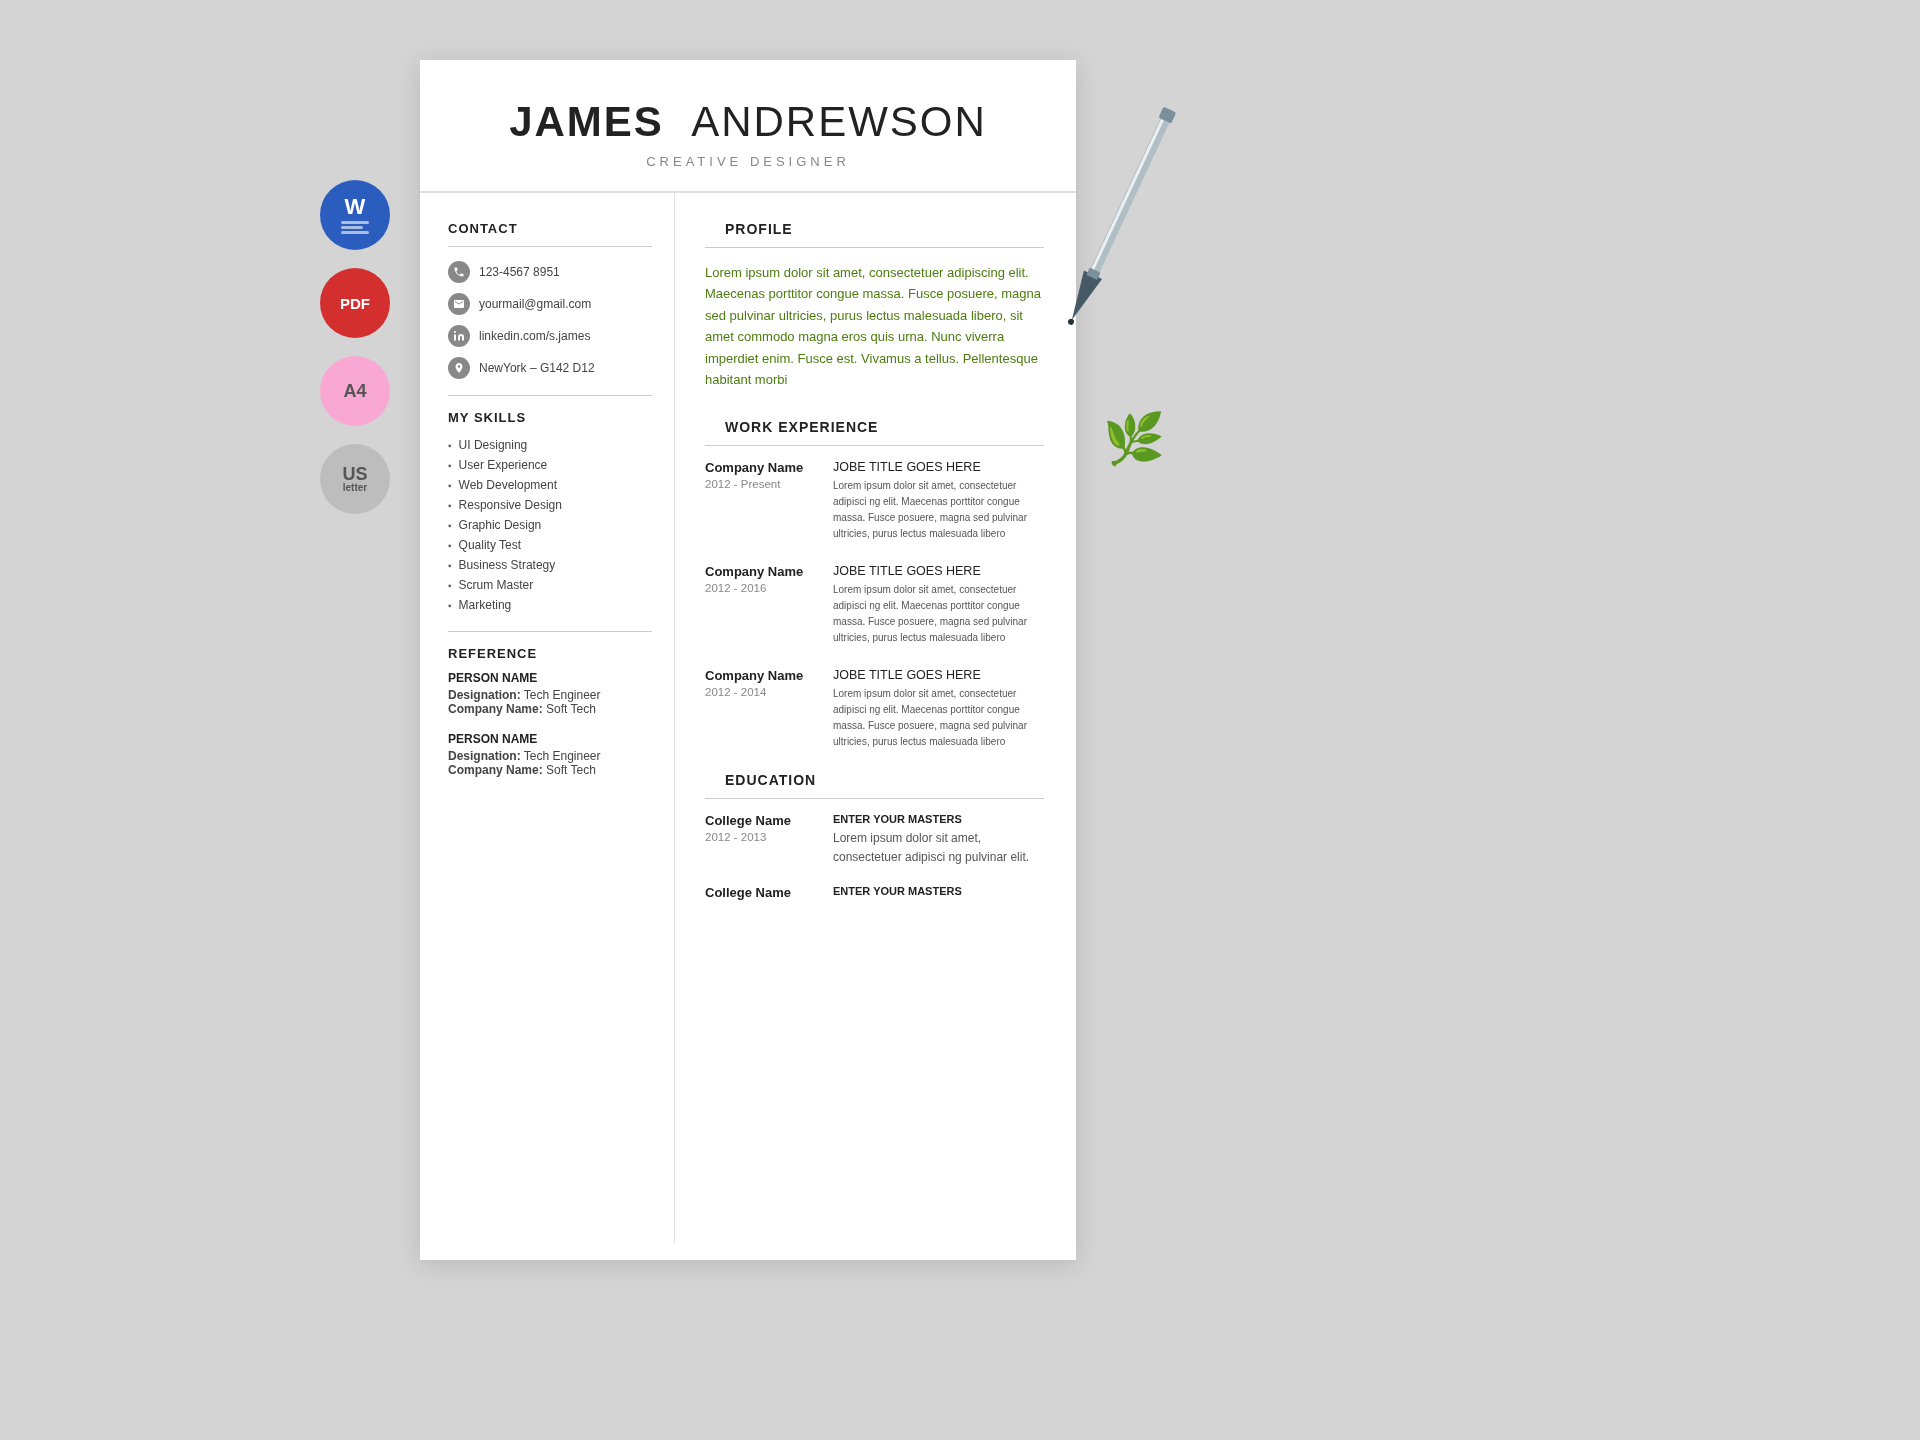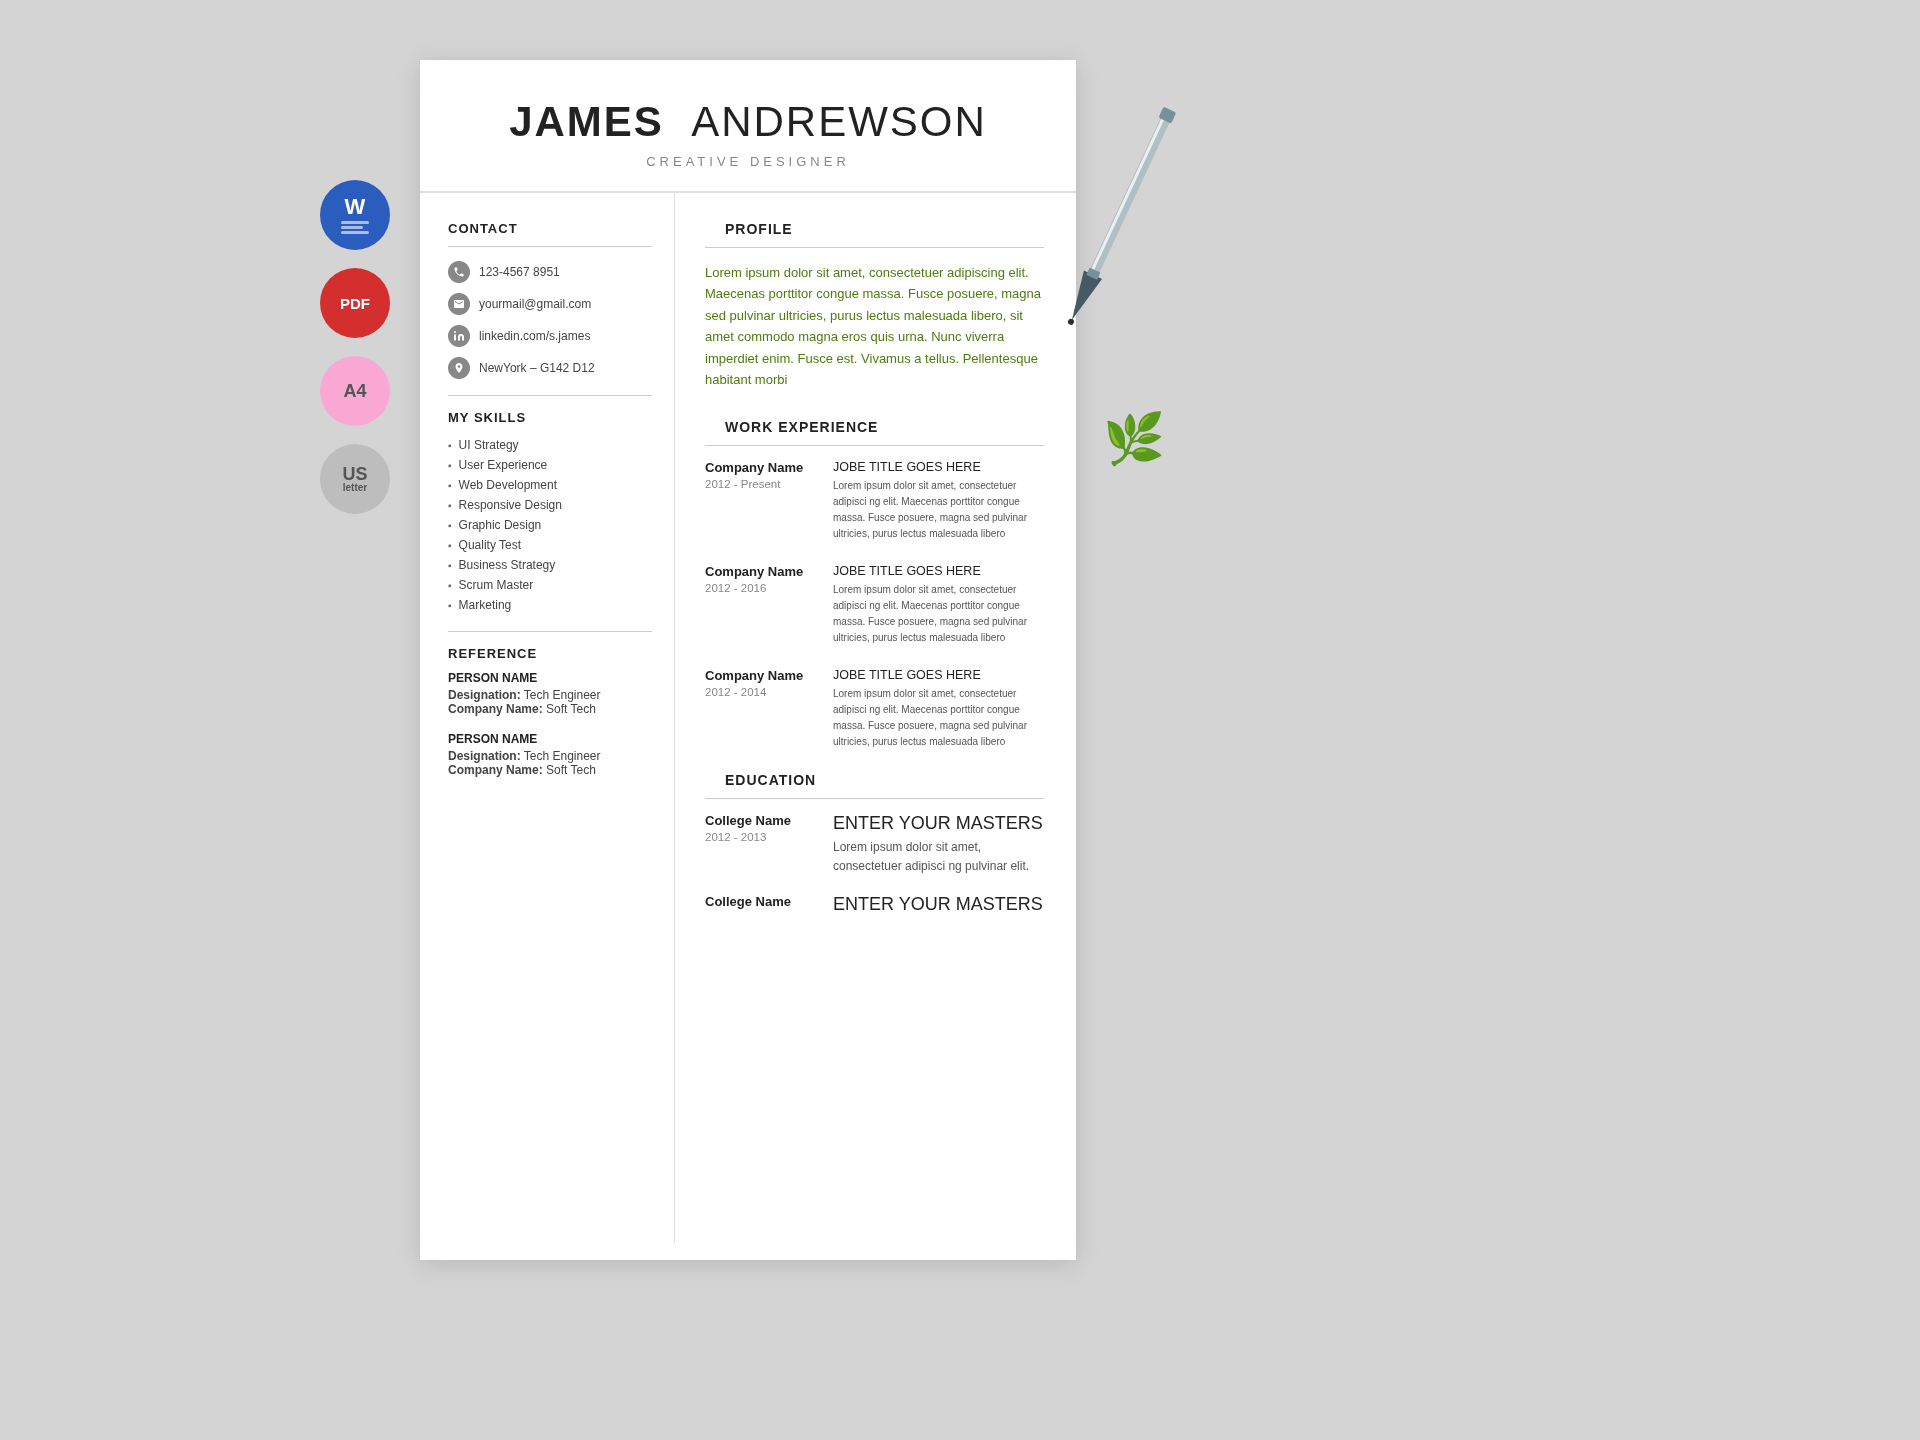--- a/index.html
+++ b/index.html
@@ -267,22 +267,22 @@
       color: #222;
     }
 
     .edu-dates {
       font-size: 11.5px;
       color: #888;
       margin-top: 3px;
     }
 
     .edu-degree {
-      font-size: 18px;
-      font-weight: 400;
+      font-size: 11px;
+      font-weight: 700;
       color: #222;
       margin-bottom: 4px;
       text-transform: uppercase;
     }
 
     .edu-desc {
       font-size: 12px;
       color: #555;
       line-height: 1.6;
     }
@@ -419,21 +419,21 @@
           </div>
           <span>NewYork – G142 D12</span>
         </div>
 
         <hr class="section-divider">
 
         <div class="section-title">MY SKILLS</div>
 
         <ul class="skills-list">
           <li>
-              <span>UI Strategy</span>
+              <span>UI Designing</span>
             </li>
           <li>
               <span>User Experience</span>
             </li>
           <li>
               <span>Web Development</span>
             </li>
           <li>
               <span>Responsive Design</span>
             </li>

